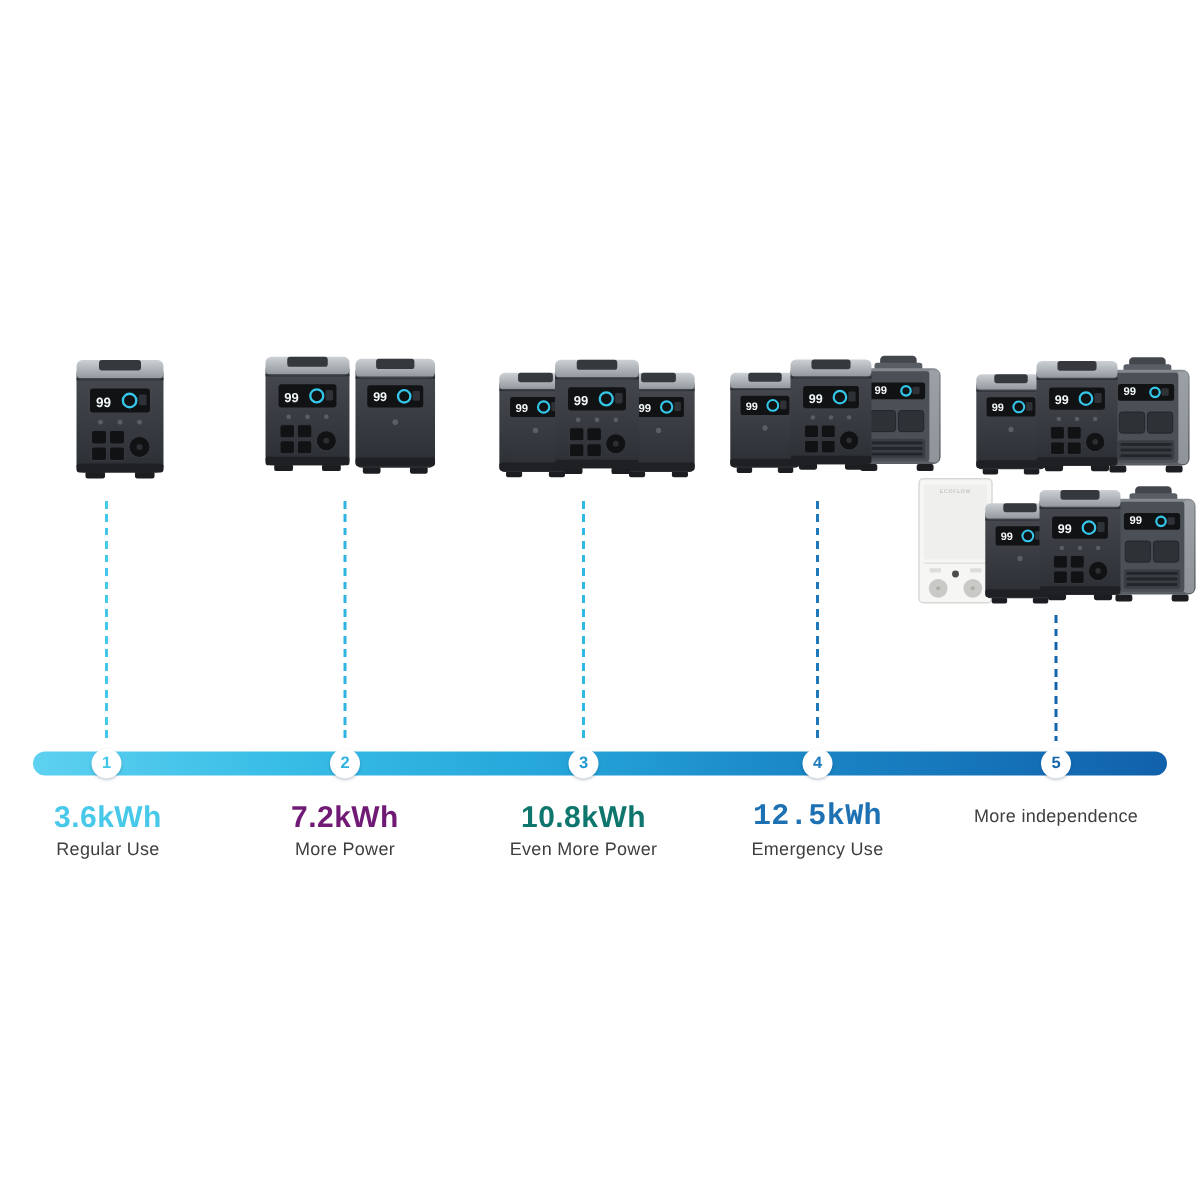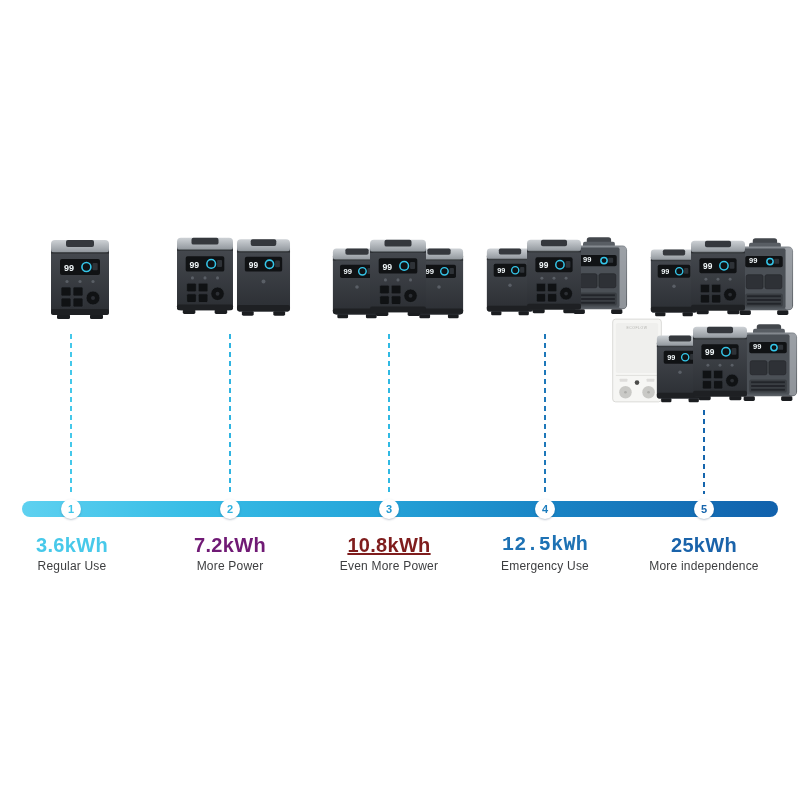--- a/index.html
+++ b/index.html
@@ -51,21 +51,21 @@
     font-size:11px;font-weight:bold;line-height:1;
   }
   .s1{left:39px;color:#3EC6E9;} .s2{left:198px;color:#2FB2DF;} .s3{left:357px;color:#2199D1;}
   .s4{left:513px;color:#1C7CBD;} .s5{left:672px;color:#1564AC;}
   
   .mlabel{position:absolute;top:534px;width:180px;text-align:center;}
   .mlabel .cap{font-size:20px;font-weight:bold;letter-spacing:.3px;line-height:1.1;}
   .mlabel .use{font-size:12px;color:#3D3E40;margin-top:3px;letter-spacing:.2px;}
   .ml1{left:-18px;} .ml1 .cap{color:#48C9EA;}
   .ml2{left:140px;} .ml2 .cap{color:#701a75;}
-  .ml3{left:299px;} .ml3 .cap{color:#7f1d1d;text-decoration:underline;}
+  .ml3{left:299px;} .ml3 .cap{color:#0f766e;}
   .ml4{left:455px;} .ml4 .cap{color:#1E72B4;font-family:Liberation Mono, monospace;}
   .ml5{left:614px;} .ml5 .cap{color:#1A63AA;}
   .defs-holder{position:absolute;width:0;height:0;overflow:hidden;}
 </style>
 </head>
 <body>
 
 <div class="canvas">
 
   <svg class="defs-holder" aria-hidden="true">
@@ -421,17 +421,16 @@
   </div>
   <div class="mlabel ml3">
     <div class="cap">10.8kWh</div>
     <div class="use">Even More Power</div>
   </div>
   <div class="mlabel ml4">
     <div class="cap">12.5kWh</div>
     <div class="use">Emergency Use</div>
   </div>
   <div class="mlabel ml5">
-    <div class="cap">25kWh</div>
     <div class="use">More independence</div>
   </div>
 
 </div>
 
 </body></html>

